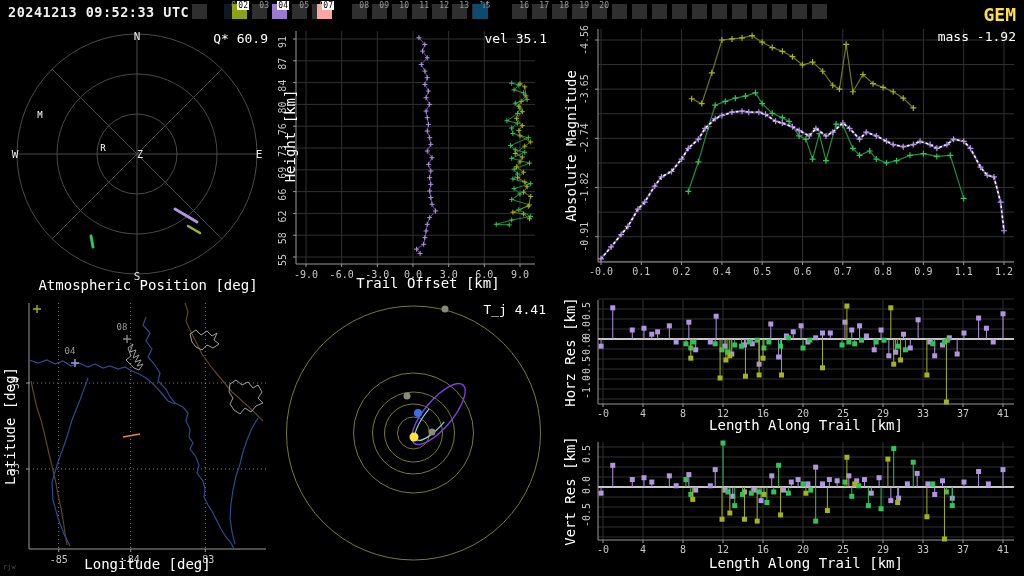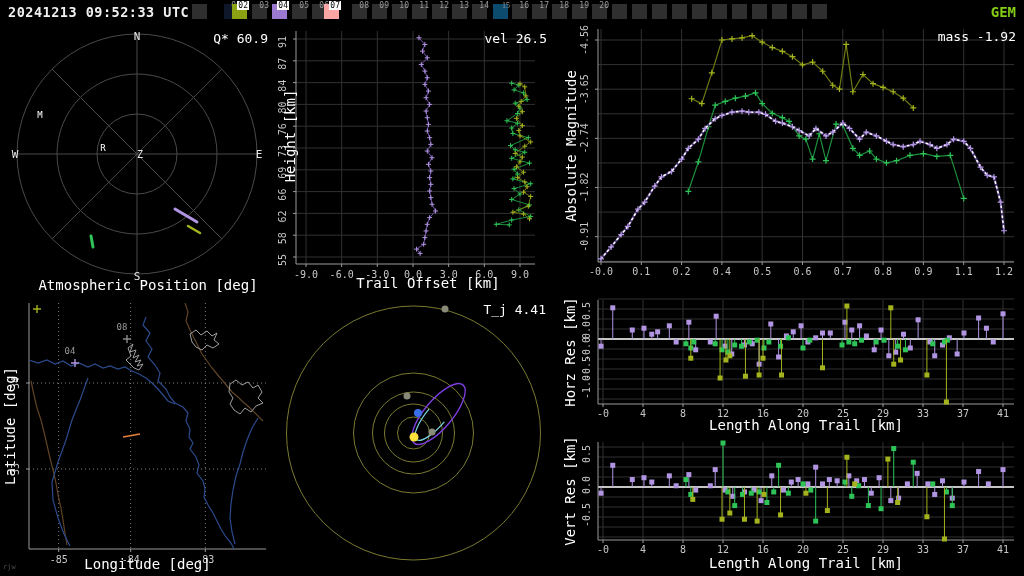--- a/index.html
+++ b/index.html
@@ -1,20 +1,20 @@
 <!DOCTYPE html>
 <html><head>
 <meta charset="utf-8">
 <style>
   html,body{margin:0;padding:0;background:#000;}
   #screen{position:relative;width:1024px;height:576px;background:#000;overflow:hidden;
           font-family:"DejaVu Sans Mono",monospace;color:#fff;}
   #topbar{position:absolute;left:0;top:0;width:1024px;height:24px;}
   #clock{position:absolute;left:8px;top:4px;font-size:13.5px;font-weight:bold;color:#f0f0f0;letter-spacing:.5px;}
-  #shower{position:absolute;right:8px;top:4px;font-size:14px;font-weight:bold;color:#84cc16;}
+  #shower{position:absolute;right:8px;top:4px;font-size:18px;font-weight:bold;color:#fde047;}
   .ind{position:absolute;top:4px;width:15px;height:15px;background:#2f2f2f;}
   .ind .lab{position:absolute;top:-3px;right:-2px;font-size:8px;line-height:9px;color:#9a9a9a;}
   .ind.active .lab{background:#fff;color:#000;padding:0 1px;}
   .panel{position:absolute;}
   .panel svg{position:absolute;left:0;top:0;}
   .anno{position:absolute;font-size:13px;color:#fff;text-align:right;white-space:nowrap;}
   .xlab{position:absolute;font-size:14px;color:#fff;text-align:center;white-space:nowrap;}
   .ylab{position:absolute;font-size:14px;color:#fff;white-space:nowrap;
         transform:translate(-50%,-50%) rotate(-90deg);}
   #watermark{position:absolute;left:3px;top:563px;font-size:7px;color:#4a4a4a;}
@@ -39,21 +39,21 @@
         </div>
         <div class="ind active" style="left: 272px; background: rgb(155, 121, 208);">
           <span class="lab">04</span>
         </div>
         <div class="ind" style="left: 292px; background: rgb(47, 47, 47);">
           <span class="lab">05</span>
         </div>
         <div class="ind" style="left: 312px; background: rgb(47, 47, 47);">
           <span class="lab">06</span>
         </div>
-        <div class="ind active" style="left: 324px; background: #fca5a5;">
+        <div class="ind active" style="left: 317px; background: #fca5a5;">
           <span class="lab">07</span>
         </div>
         <div class="ind" style="left: 352px; background: rgb(47, 47, 47);">
           <span class="lab">08</span>
         </div>
         <div class="ind" style="left: 372px; background: rgb(47, 47, 47);">
           <span class="lab">09</span>
         </div>
         <div class="ind" style="left: 392px; background: rgb(47, 47, 47);">
           <span class="lab">10</span>
@@ -63,21 +63,21 @@
         </div>
         <div class="ind" style="left: 432px; background: rgb(47, 47, 47);">
           <span class="lab">12</span>
         </div>
         <div class="ind" style="left: 452px; background: rgb(47, 47, 47);">
           <span class="lab">13</span>
         </div>
         <div class="ind" style="left: 472px; background: rgb(47, 47, 47);">
           <span class="lab">14</span>
         </div>
-        <div class="ind" style="left: 493px; background: #0c4a6e; font-family: Liberation Serif, serif;">
+        <div class="ind" style="left: 473px; background: #0c4a6e; font-family: Liberation Serif, serif;">
           <span class="lab">15</span>
         </div>
         <div class="ind" style="left: 512px; background: rgb(47, 47, 47);">
           <span class="lab">16</span>
         </div>
         <div class="ind" style="left: 532px; background: rgb(47, 47, 47);">
           <span class="lab">17</span>
         </div>
         <div class="ind" style="left: 552px; background: rgb(47, 47, 47);">
           <span class="lab">18</span>
@@ -987,21 +987,21 @@
           <rect x="335.1341463414634" y="64" width="5" height="5" fill="#a4b31d"></rect>
           <line x1="366.9024390243903" y1="51" x2="366.9024390243903" y2="80.75999999999999" stroke="#a4b31d" stroke-width="1"></line>
           <rect x="364.4024390243903" y="78.25999999999999" width="5" height="5" fill="#a4b31d"></rect>
           <line x1="384.4634146341463" y1="51" x2="384.4634146341463" y2="103" stroke="#a4b31d" stroke-width="1"></line>
           <rect x="381.9634146341463" y="100.5" width="5" height="5" fill="#a4b31d"></rect>
         </g>
       </svg>
     </div>
 
   <div class="anno" style="left:140px;top:31px;width:128px">Q* 60.9</div>
-  <div class="anno" style="left:420px;top:31px;width:127px">vel 26.5</div>
+  <div class="anno" style="left:420px;top:31px;width:127px">vel 35.1</div>
   <div class="anno" style="left:870px;top:29px;width:146px">mass -1.92</div>
   <div class="anno" style="left:420px;top:302px;width:126px">T_j 4.41</div>
 
   <div class="xlab" style="left:8px;top:277px;width:280px">Atmospheric Position [deg]</div>
   <div class="xlab" style="left:300px;top:275px;width:256px">Trail Offset [km]</div>
   <div class="xlab" style="left:29px;top:556px;width:237px">Longitude [deg]</div>
   <div class="xlab" style="left:598px;top:417px;width:416px">Length Along Trail [km]</div>
   <div class="xlab" style="left:598px;top:555px;width:416px">Length Along Trail [km]</div>
 
   <div class="ylab" style="left:290px;top:136px">Height [km]</div>

